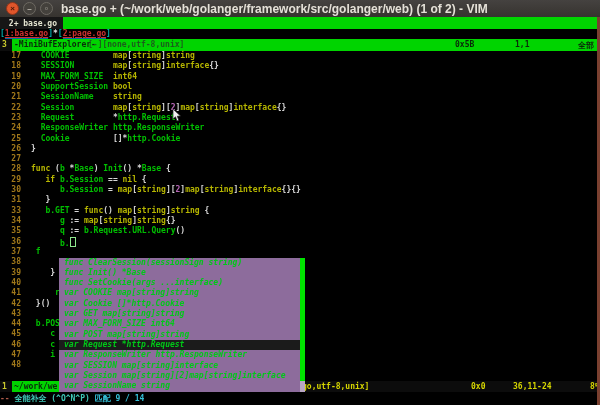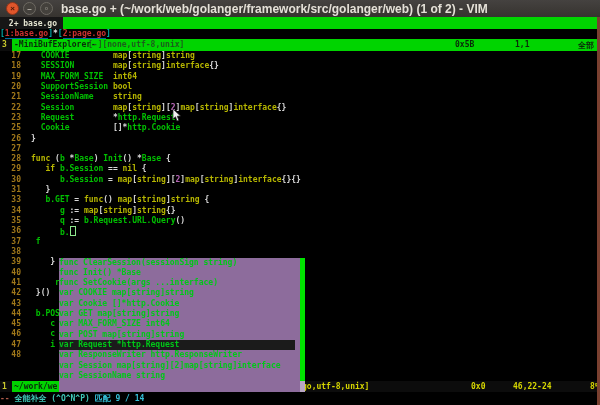--- a/index.html
+++ b/index.html
@@ -15,41 +15,41 @@
   .tb-close{background:#e0562b;border:1px solid #93351a;color:#4d1708;margin-left:6px;}
   .tb-gray{background:#44413c;border:1px solid #6d6962;color:#c9c5bc;}
   .tb-title{color:#e4e0d7;font-family:"Liberation Sans",sans-serif;font-size:12px;
     font-weight:bold;margin-left:8px;white-space:nowrap;}
   
   .tabline{position:absolute;left:0;top:17px;width:600px;height:12px;background:#161616;}
   .tabline .fill{position:absolute;left:63px;top:0;width:534px;height:12px;background:#00d400;}
   .tabline .lbl{position:absolute;left:4px;top:1.5px;color:#e3e3cf;white-space:pre;}
   
   .buftabs{position:absolute;left:0;top:29px;width:600px;height:10px;background:#000;white-space:pre;}
-  .bk{color:#00aaaa;} .bname{color:#cc3030;border-bottom:3px solid #0369a1;} .bstar{color:#e0e0e0;}
+  .bk{color:#00aaaa;} .bname{color:#cc3030;border-bottom:3px solid #0369a1;text-decoration:underline;} .bstar{color:#e0e0e0;}
   
   .statusbar{position:absolute;width:600px;height:12px;background:#0c0c0c;}
   .st-top{top:39px;} .st-bot{top:381px;height:11px;}
   .st-green{position:absolute;top:0;height:100%;background:#00d400;}
   .st-num{position:absolute;left:2px;top:1px;color:#cbcb2e;}
   .st-item{position:absolute;top:1px;color:#0a2a0a;white-space:pre;}
   .st-dim{color:#1c5c1c;}
   .st-yel{position:absolute;top:1px;color:#d6d600;white-space:pre;}
   
   .code{position:absolute;left:0;top:51px;width:600px;}
   .crow{height:10.32px;line-height:10.32px;white-space:pre;display:flex;}
   .lnum{display:inline-block;width:21px;text-align:right;color:#a2791a;flex:0 0 21px;}
   .ltext{margin-left:10px;}
   .tk-n{color:#00c000;} .tk-k{color:#b6b600;} .tk-w{color:#d8d8d8;} .tk-p{color:#b565b5;}
   .tk-cursor{display:inline-block;width:4.5px;height:8px;border:1px solid #8de88d;
     vertical-align:-1px;}
   
   .popup{position:absolute;left:59px;top:257.5px;width:246px;height:134.3px;background:#8d6c9c;}
-  .pitem{height:10.33px;line-height:10.33px;color:#00c818;white-space:pre;
-    overflow:hidden;width:236px;}
+  .pitem{height:10.33px;line-height:10.33px;padding-left:5px;color:#00c818;white-space:pre;
+    overflow:hidden;width:236px;font-style:italic;}
   .psel{background:#1b1b1b;}
   .psbar{position:absolute;right:0;top:0;width:5px;height:100%;background:#b9a6c4;}
   .psthumb{position:absolute;left:0;top:0;width:5px;height:92.3%;background:#00e400;}
   
   .msgline{position:absolute;left:0;top:392.5px;width:536px;height:12.5px;background:#000;
     white-space:pre;}
   .msg-dash{color:#b05a4a;} .msg-mode{color:#3fc9b8;} .msg-match{color:#35c0d8;}
   
   .edge{position:absolute;right:0;top:17px;width:3px;height:388px;background:#7a4030;}
   .mouse{position:absolute;left:172px;top:108px;z-index:30;}
@@ -84,20 +84,21 @@
   </div>
 
   <div class="code">
       <div class="crow"><span class="lnum">17</span><span class="ltext"><span class="tk-n">  COOKIE         </span><span class="tk-k">map</span><span class="tk-w">[</span><span class="tk-k">string</span><span class="tk-w">]</span><span class="tk-k">string</span></span></div>
       <div class="crow"><span class="lnum">18</span><span class="ltext"><span class="tk-n">  SESSION        </span><span class="tk-k">map</span><span class="tk-w">[</span><span class="tk-k">string</span><span class="tk-w">]</span><span class="tk-k">interface</span><span class="tk-w">{}</span></span></div>
       <div class="crow"><span class="lnum">19</span><span class="ltext"><span class="tk-n">  MAX_FORM_SIZE  </span><span class="tk-k">int64</span></span></div>
       <div class="crow"><span class="lnum">20</span><span class="ltext"><span class="tk-n">  SupportSession </span><span class="tk-k">bool</span></span></div>
       <div class="crow"><span class="lnum">21</span><span class="ltext"><span class="tk-n">  SessionName    </span><span class="tk-k">string</span></span></div>
       <div class="crow"><span class="lnum">22</span><span class="ltext"><span class="tk-n">  Session        </span><span class="tk-k">map</span><span class="tk-w">[</span><span class="tk-k">string</span><span class="tk-w">][</span><span class="tk-p">2</span><span class="tk-w">]</span><span class="tk-k">map</span><span class="tk-w">[</span><span class="tk-k">string</span><span class="tk-w">]</span><span class="tk-k">interface</span><span class="tk-w">{}</span></span></div>
       <div class="crow"><span class="lnum">23</span><span class="ltext"><span class="tk-n">  Request        </span><span class="tk-w">*</span><span class="tk-n">http.Request</span></span></div>
+      <div class="crow"><span class="lnum">24</span><span class="ltext"><span class="tk-n">  ResponseWriter </span><span class="tk-n">http.ResponseWriter</span></span></div>
       <div class="crow"><span class="lnum">25</span><span class="ltext"><span class="tk-n">  Cookie         </span><span class="tk-w">[]*</span><span class="tk-n">http.Cookie</span></span></div>
       <div class="crow"><span class="lnum">26</span><span class="ltext"><span class="tk-w">}</span></span></div>
       <div class="crow"><span class="lnum">27</span><span class="ltext"></span></div>
       <div class="crow"><span class="lnum">28</span><span class="ltext"><span class="tk-k">func</span><span class="tk-w"> (</span><span class="tk-n">b </span><span class="tk-w">*</span><span class="tk-n">Base</span><span class="tk-w">) </span><span class="tk-n">Init</span><span class="tk-w">() </span><span class="tk-w">*</span><span class="tk-n">Base</span><span class="tk-w"> {</span></span></div>
       <div class="crow"><span class="lnum">29</span><span class="ltext"><span class="tk-n">   </span><span class="tk-k">if</span><span class="tk-n"> b.Session</span><span class="tk-w"> == </span><span class="tk-k">nil</span><span class="tk-w"> {</span></span></div>
       <div class="crow"><span class="lnum">30</span><span class="ltext"><span class="tk-n">      b.Session</span><span class="tk-w"> = </span><span class="tk-k">map</span><span class="tk-w">[</span><span class="tk-k">string</span><span class="tk-w">][</span><span class="tk-p">2</span><span class="tk-w">]</span><span class="tk-k">map</span><span class="tk-w">[</span><span class="tk-k">string</span><span class="tk-w">]</span><span class="tk-k">interface</span><span class="tk-w">{}{}</span></span></div>
       <div class="crow"><span class="lnum">31</span><span class="ltext"><span class="tk-w">   }</span></span></div>
       <div class="crow"><span class="lnum">33</span><span class="ltext"><span class="tk-n">   b.GET</span><span class="tk-w"> = </span><span class="tk-k">func</span><span class="tk-w">() </span><span class="tk-k">map</span><span class="tk-w">[</span><span class="tk-k">string</span><span class="tk-w">]</span><span class="tk-k">string</span><span class="tk-w"> {</span></span></div>
       <div class="crow"><span class="lnum">34</span><span class="ltext"><span class="tk-n">      g</span><span class="tk-w"> := </span><span class="tk-k">map</span><span class="tk-w">[</span><span class="tk-k">string</span><span class="tk-w">]</span><span class="tk-k">string</span><span class="tk-w">{}</span></span></div>
       <div class="crow"><span class="lnum">35</span><span class="ltext"><span class="tk-n">      q</span><span class="tk-w"> := </span><span class="tk-n">b.Request.URL.Query</span><span class="tk-w">()</span></span></div>
@@ -116,36 +117,37 @@
       <div class="crow"><span class="lnum">48</span><span class="ltext"></span></div>
     </div>
 
   <div class="statusbar st-bot">
     <div class="st-green" style="left:12px;width:240px;overflow:hidden;">
       <span class="st-item" style="left:2px;position:relative;">~/work/we</span>
     </div>
     <span class="st-num">1</span>
     <span class="st-yel" style="left:302px;">go,utf-8,unix]</span>
     <span class="st-yel" style="left:471px;">0x0</span>
-    <span class="st-yel" style="left:513px;">46,22-24</span>
+    <span class="st-yel" style="left:513px;">36,11-24</span>
     <span class="st-yel" style="left:590px;">8%</span>
   </div>
 
   <div class="popup">
     <div>
         <div class="pitem">func ClearSession(sessionSign string)</div>
         <div class="pitem">func Init() *Base</div>
         <div class="pitem">func SetCookie(args ...interface)</div>
         <div class="pitem">var COOKIE map[string]string</div>
         <div class="pitem">var Cookie []*http.Cookie</div>
         <div class="pitem">var GET map[string]string</div>
         <div class="pitem">var MAX_FORM_SIZE int64</div>
         <div class="pitem">var POST map[string]string</div>
         <div class="pitem psel">var Request *http.Request</div>
         <div class="pitem">var ResponseWriter http.ResponseWriter</div>
+        <div class="pitem">var SESSION map[string]interface</div>
         <div class="pitem">var Session map[string][2]map[string]interface</div>
         <div class="pitem">var SessionName string</div>
       </div>
     <div class="psbar">
       <div class="psthumb"></div>
     </div>
   </div>
 
   <div class="msgline"><span class="msg-dash">-- </span><span class="msg-mode">全能补全 (^O^N^P) </span><span class="msg-match">匹配 9 / 14</span></div>
 

